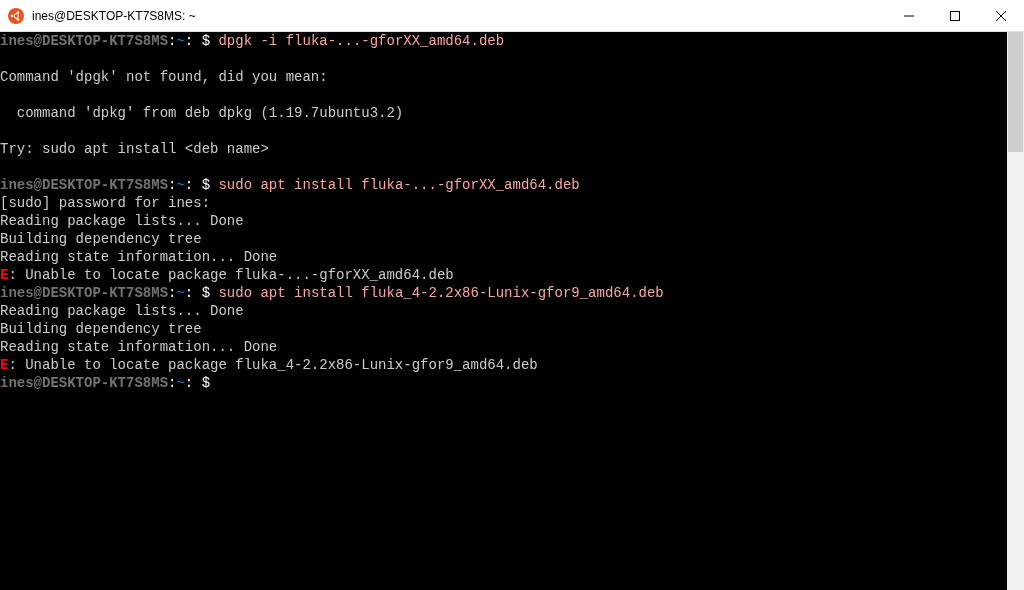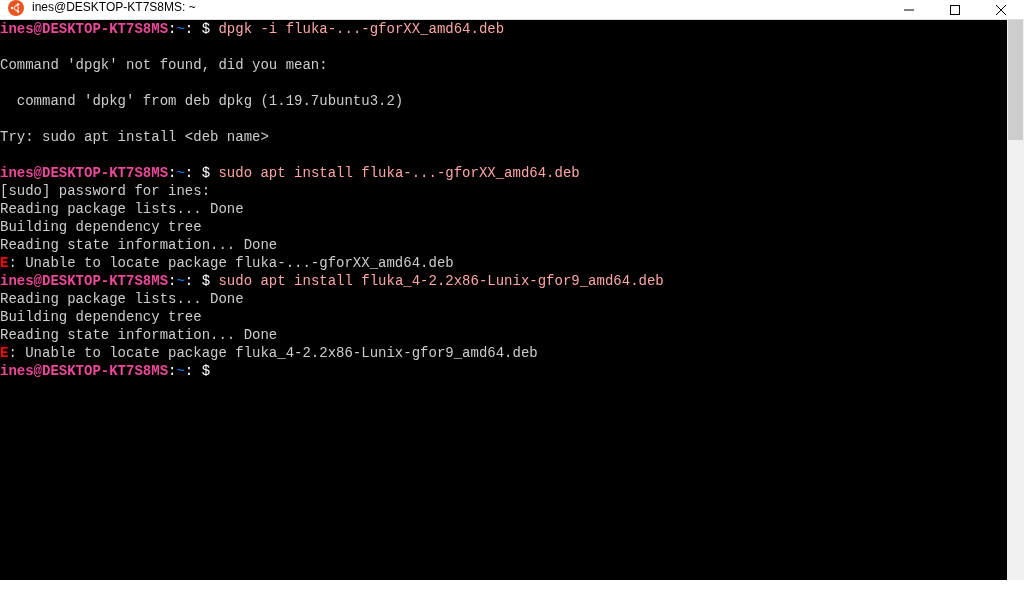--- a/index.html
+++ b/index.html
@@ -10,23 +10,24 @@
     
     body {
       font-family: -apple-system, BlinkMacSystemFont, "Segoe UI", sans-serif;
       background: #ffffff;
       width: 1024px;
       height: 590px;
       overflow: hidden;
     }
     
     .titlebar {
-      height: 20px;
+      height: 32px;
       background: #ffffff;
       display: flex;
+      align-items: center;
       border-bottom: 1px solid #e0e0e0;
     }
     
     .titlebar-icon {
       width: 16px;
       height: 16px;
       margin: 0 8px;
       background: #E95420;
       border-radius: 50%;
       display: flex;
@@ -86,21 +87,21 @@
     .scrollbar-thumb {
       position: absolute;
       top: 0;
       left: 1px;
       right: 1px;
       height: 120px;
       background: #cdcdcd;
     }
     
     .prompt-user {
-      color: #ec4899;
+      color: #737373;
       font-weight: bold;
     }
     
     .prompt-path {
       color: #0088ff;
     }
     
     .prompt-white {
       color: #ffffff;
     }

